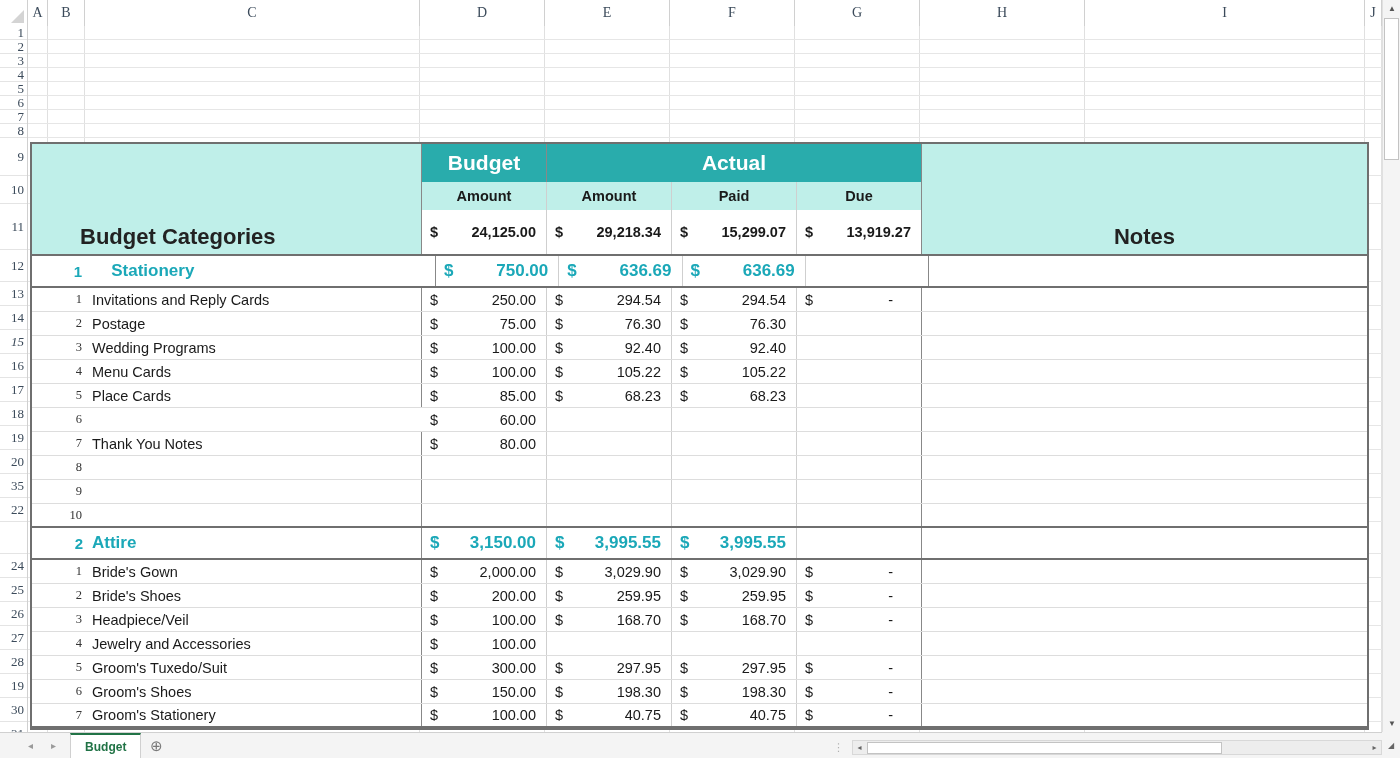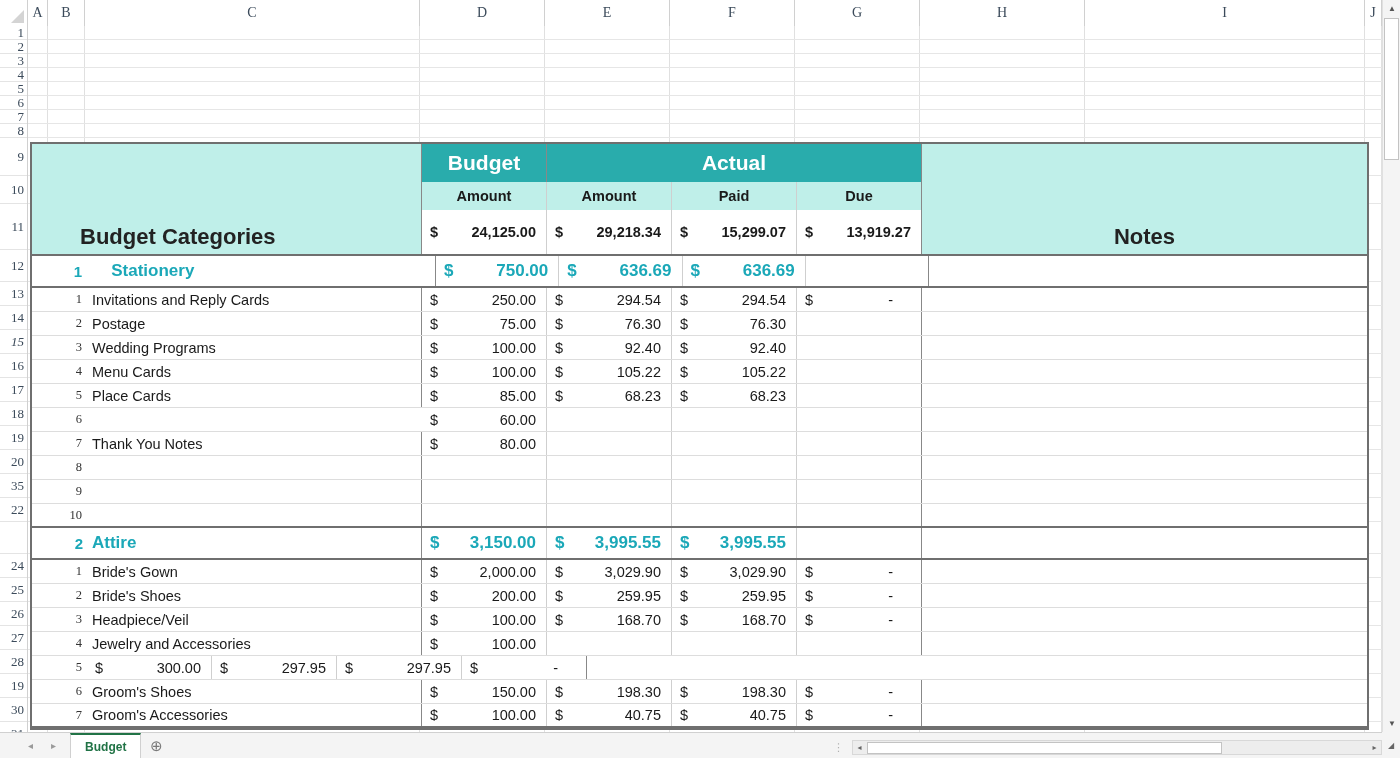--- a/index.html
+++ b/index.html
@@ -919,20 +919,21 @@
             <span class="cur">$</span>
             <span>100.00</span>
           </div>
           <div class="tc money sep-r-lt" style="width: 125px;"></div>
           <div class="tc money sep-r-lt" style="width: 125px;"></div>
           <div class="tc money sep-r" style="width: 125px;"></div>
           <div class="tc" style="width: 445px;"></div>
         </div>
         <div class="trow thin-b" style="height: 24px;">
           <div class="tc itemnum" style="width: 55px;">5</div>
+          <div class="tc itemname sep-r" style="width: 335px;">Groom's Tuxedo/Suit</div>
           <div class="tc money sep-r-lt" style="width: 125px;">
             <span class="cur">$</span>
             <span>300.00</span>
           </div>
           <div class="tc money sep-r-lt" style="width: 125px;">
             <span class="cur">$</span>
             <span>297.95</span>
           </div>
           <div class="tc money sep-r-lt" style="width: 125px;">
             <span class="cur">$</span>
@@ -960,21 +961,21 @@
             <span>198.30</span>
           </div>
           <div class="tc money sep-r" style="width: 125px;">
             <span class="cur">$</span>
             <span style="padding-right: 18px;">-</span>
           </div>
           <div class="tc" style="width: 445px;"></div>
         </div>
         <div class="trow thick-b" style="height: 24px;">
           <div class="tc itemnum" style="width: 55px;">7</div>
-          <div class="tc itemname sep-r" style="width: 335px;">Groom's Accessories</div>
+          <div class="tc itemname sep-r" style="width: 335px;">Groom's Stationery</div>
           <div class="tc money sep-r-lt" style="width: 125px;">
             <span class="cur">$</span>
             <span>100.00</span>
           </div>
           <div class="tc money sep-r-lt" style="width: 125px;">
             <span class="cur">$</span>
             <span>40.75</span>
           </div>
           <div class="tc money sep-r-lt" style="width: 125px;">
             <span class="cur">$</span>

